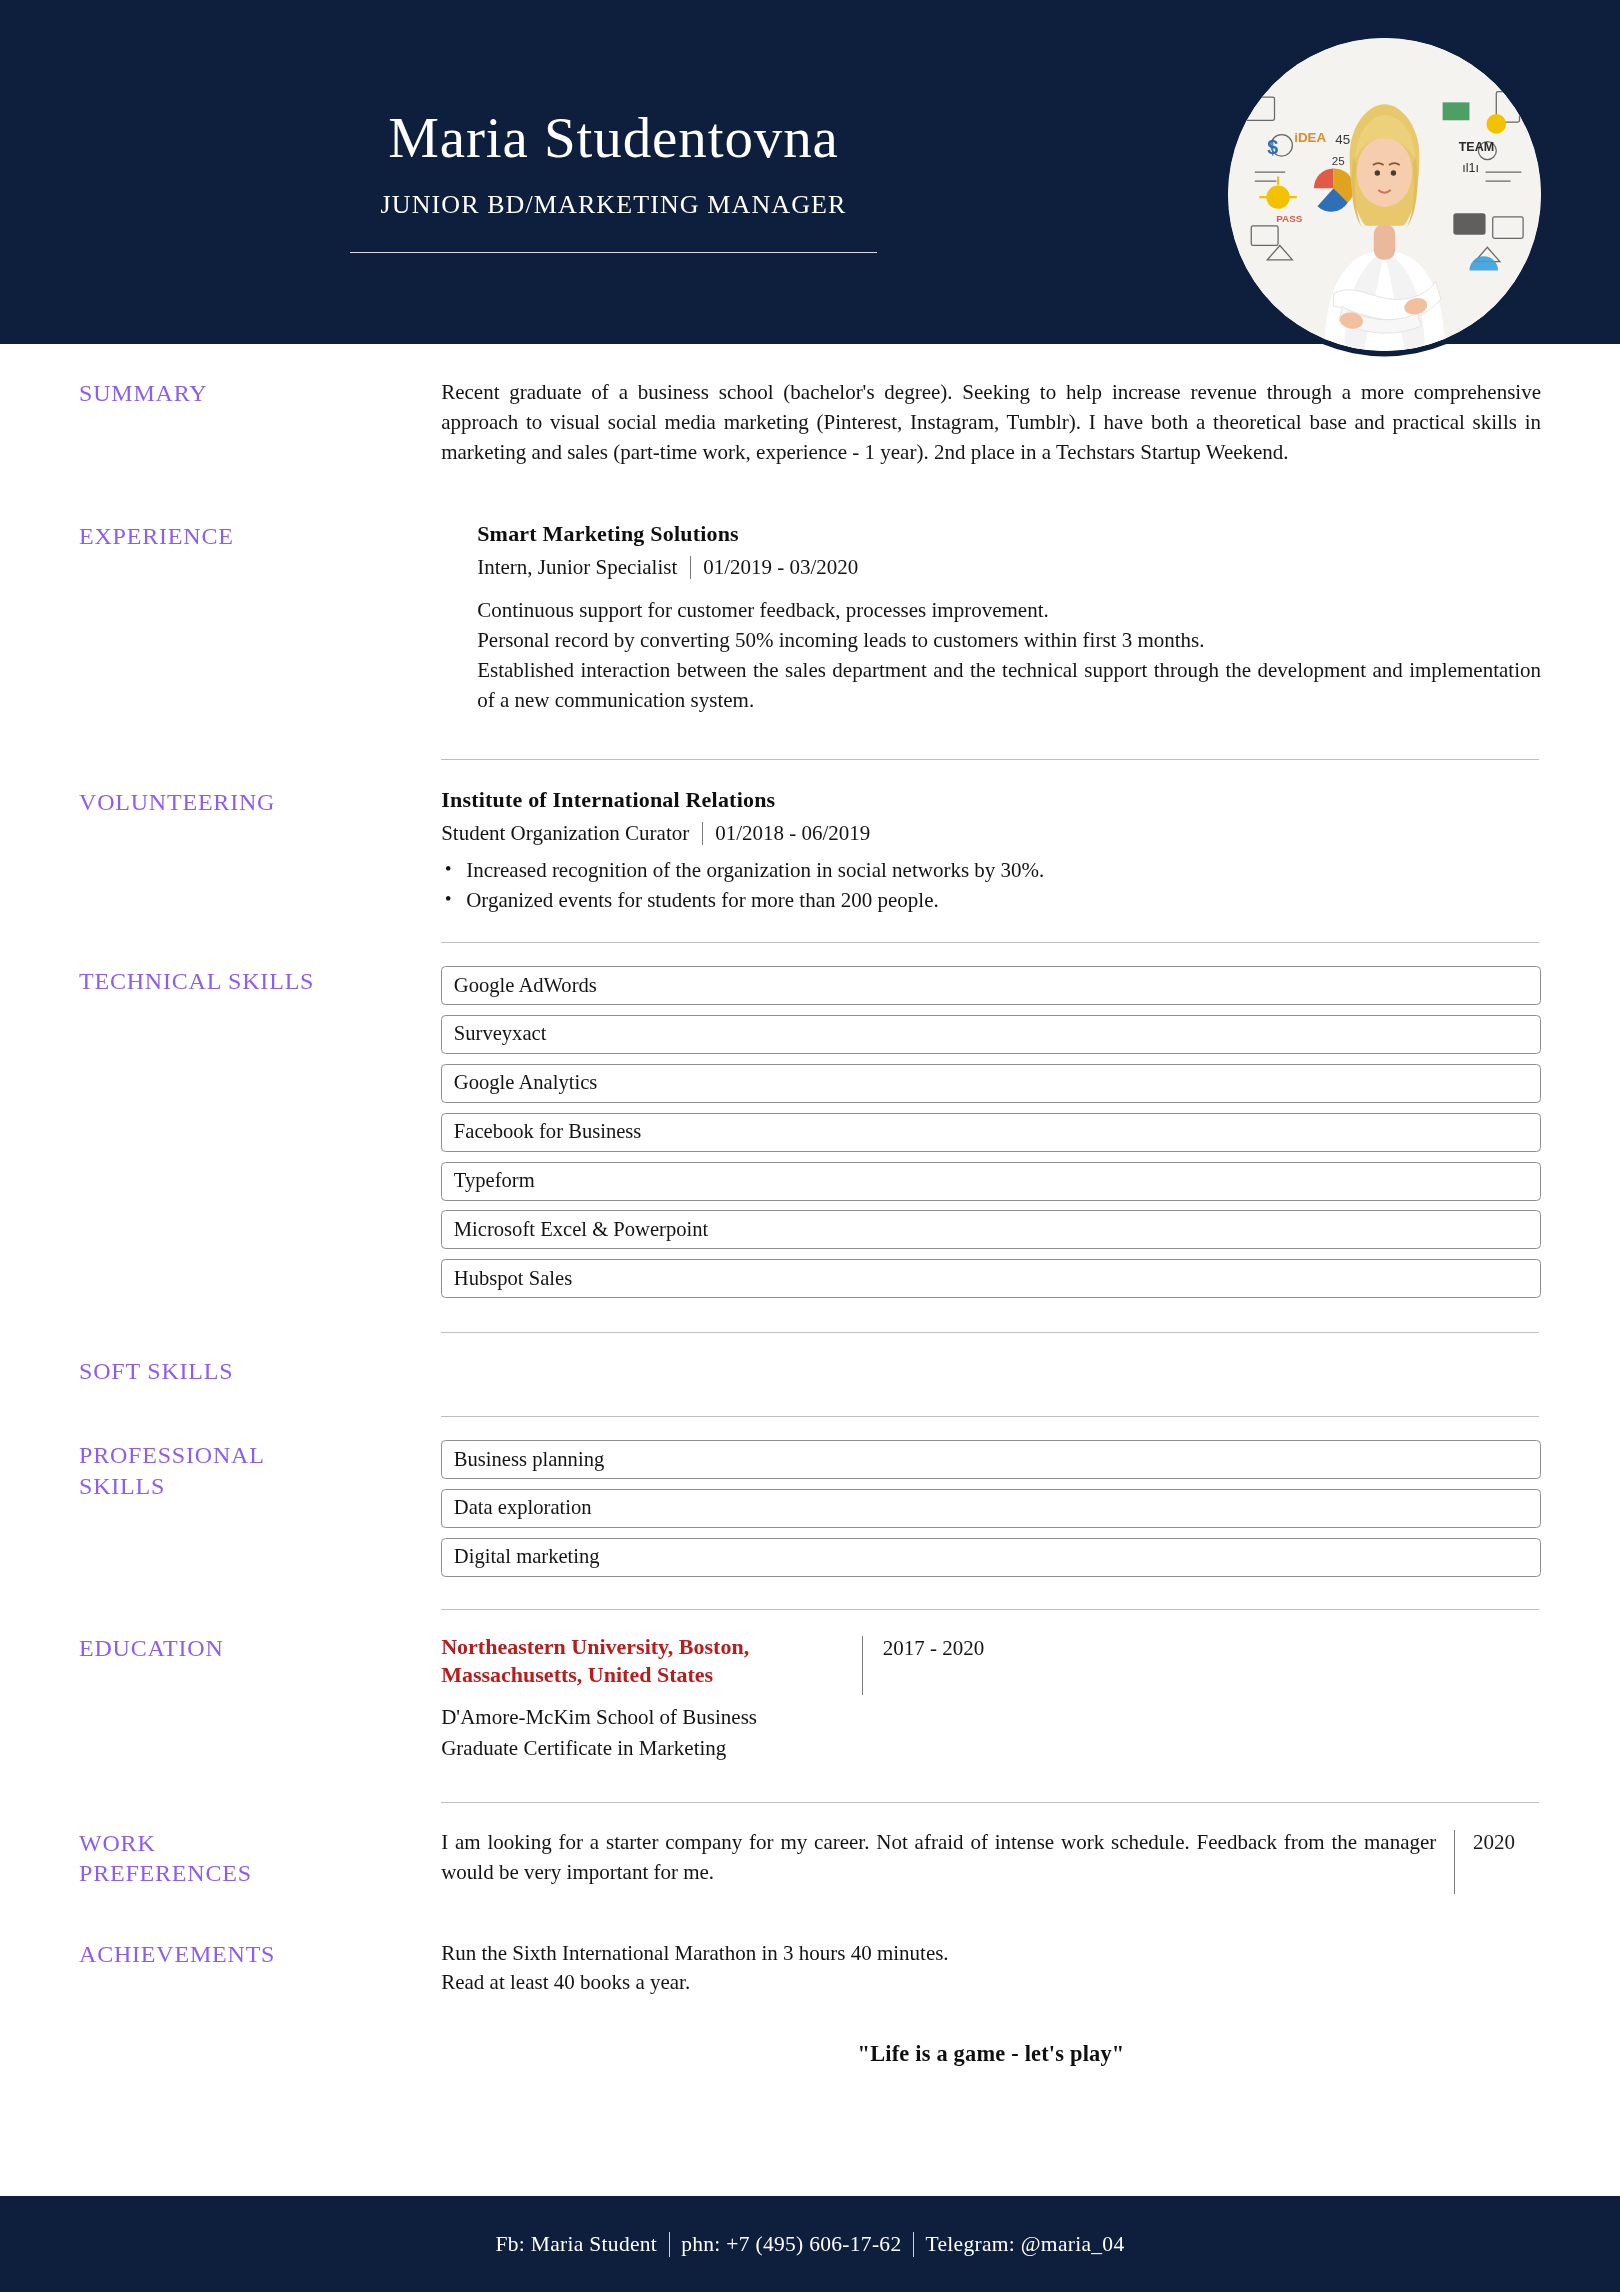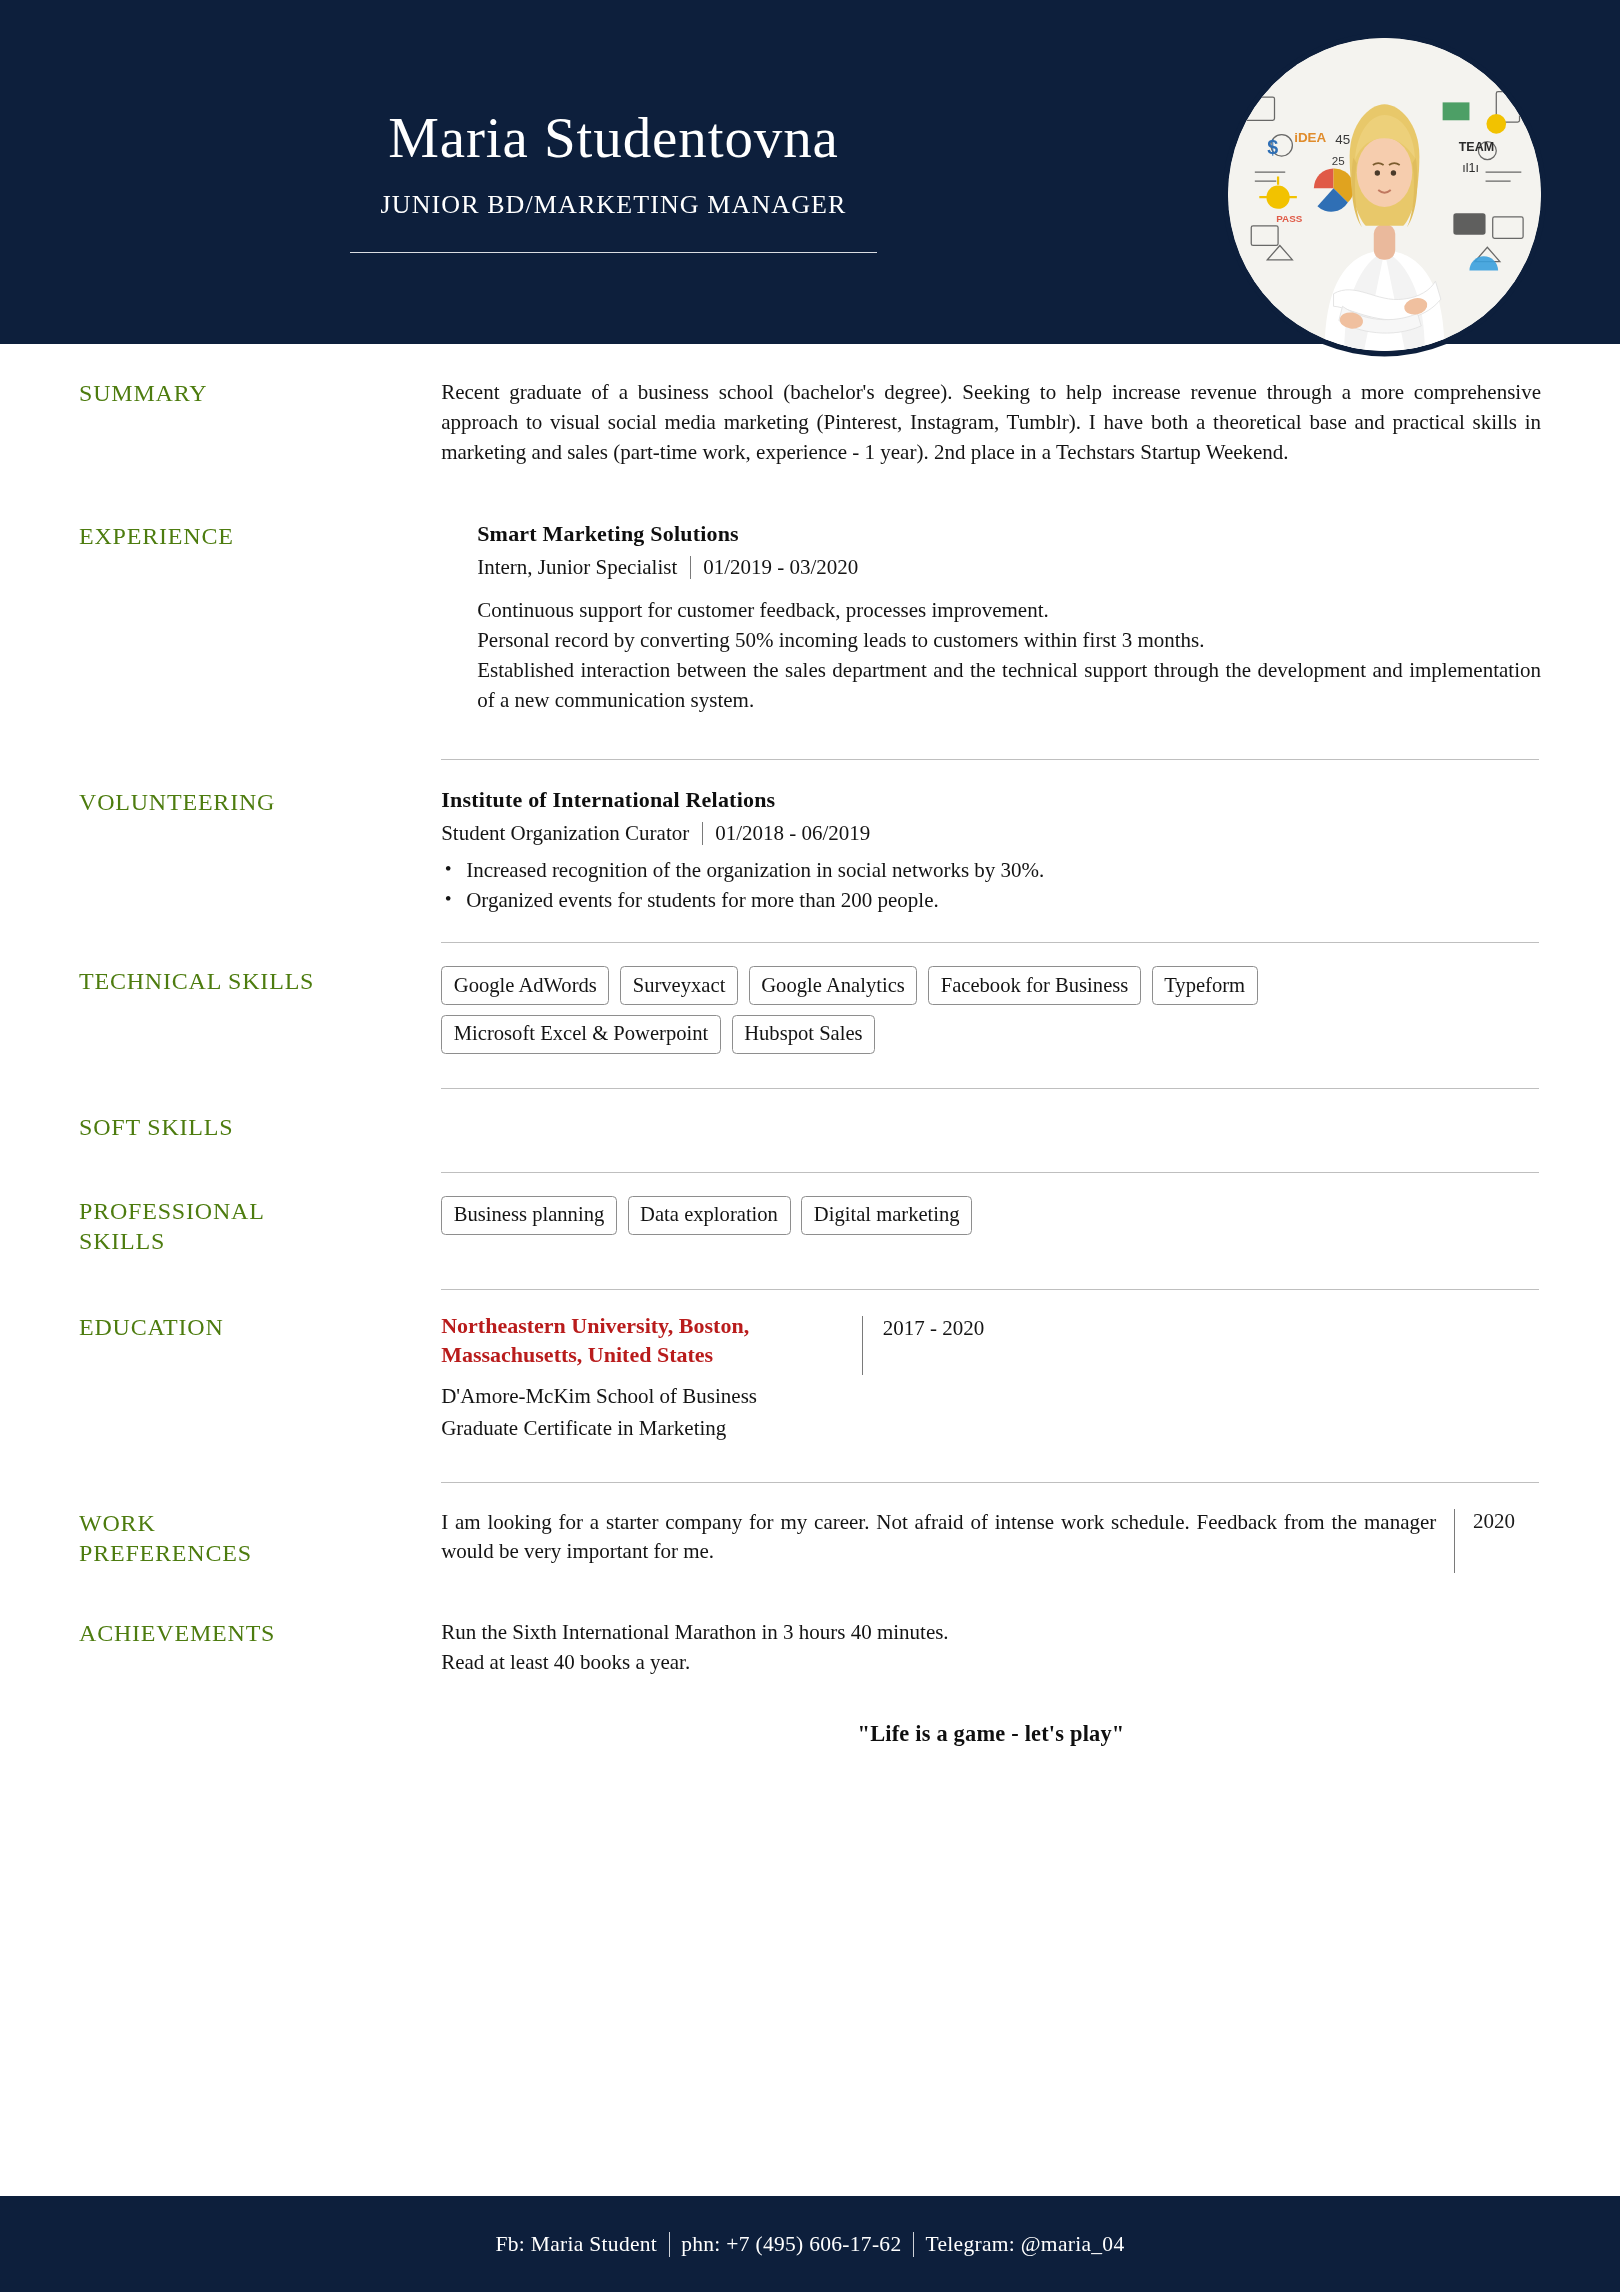--- a/index.html
+++ b/index.html
@@ -78,21 +78,21 @@
   }
   .label-col {
     width: 355px;
     flex: 0 0 355px;
     padding-right: 21.5px;
   }
   .section-label {
     font-size: 24px;
     letter-spacing: 0.8px;
     line-height: 1.26;
-    color: #4d7c0f;
+    color: #8b5cf6;
     white-space: pre-line;
   }
   .body-col {
     flex: 1 1 auto;
     min-width: 0;
     padding-left: 7.2px;
   }
   .divider {
     height: 0.9px;
     background: #bfbfbf;
@@ -143,21 +143,21 @@
   .bullets li:before {
     content: "\2022";
     position: absolute;
     left: 3.6px;
     top: -0.9px;
     font-size: 19.7px;
     color: #141414;
   }
 
   
-  .chips { display: flex; flex-wrap: wrap; gap: 9.9px 10.7px; }
+  .chips { display: flex; flex-wrap: wrap; gap: 9.9px 10.7px; flex-direction: column; }
   .chip {
     border: 0.9px solid #8e8e8e;
     border-radius: 4.5px;
     padding: 6.3px 11.6px 8px 11.6px;
     font-size: 20.6px;
     line-height: 1.1;
     color: #141414;
     background: #fff;
     white-space: nowrap;
   }

